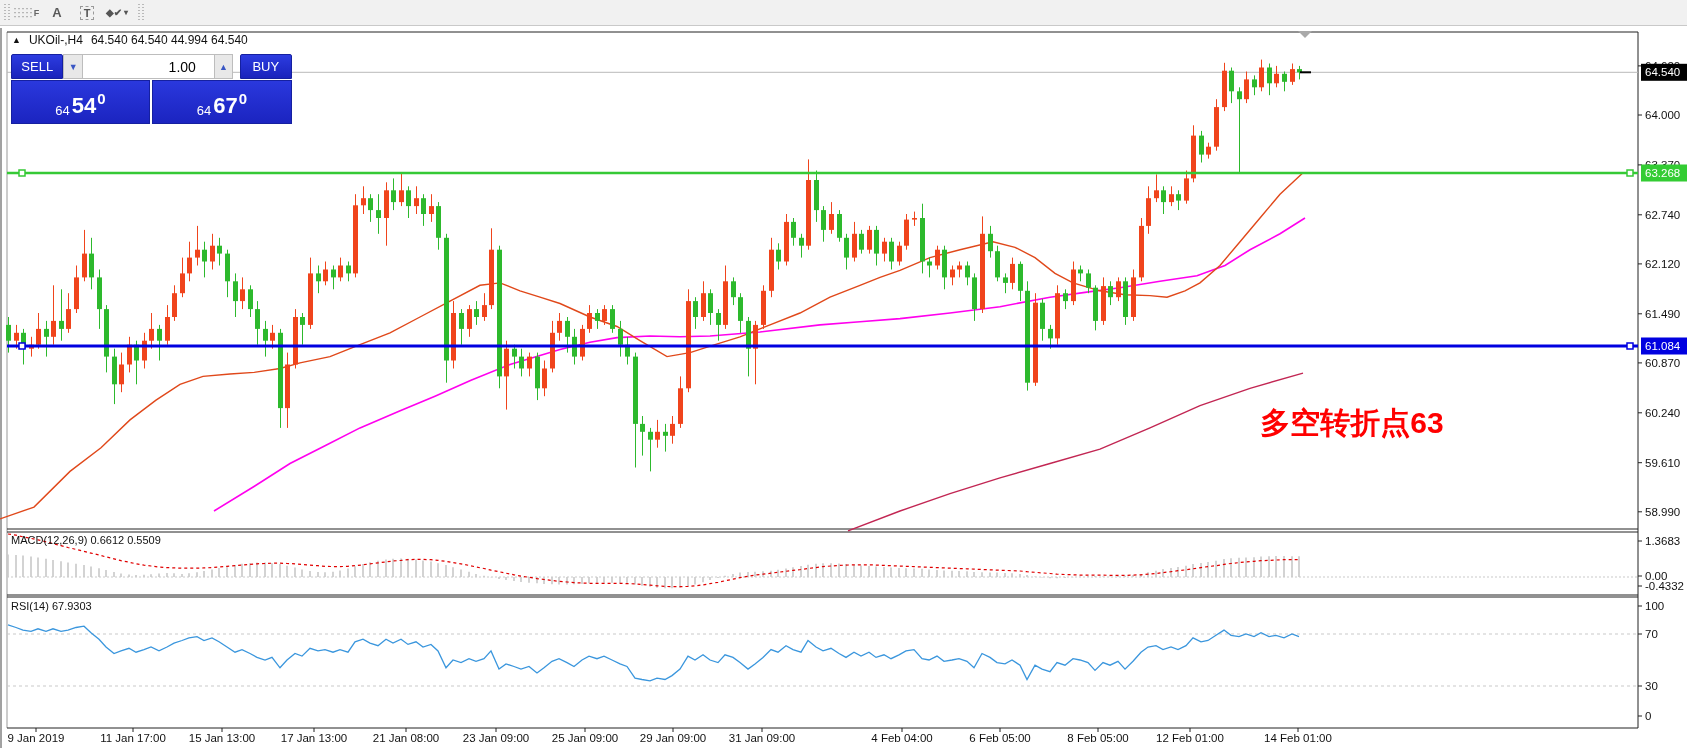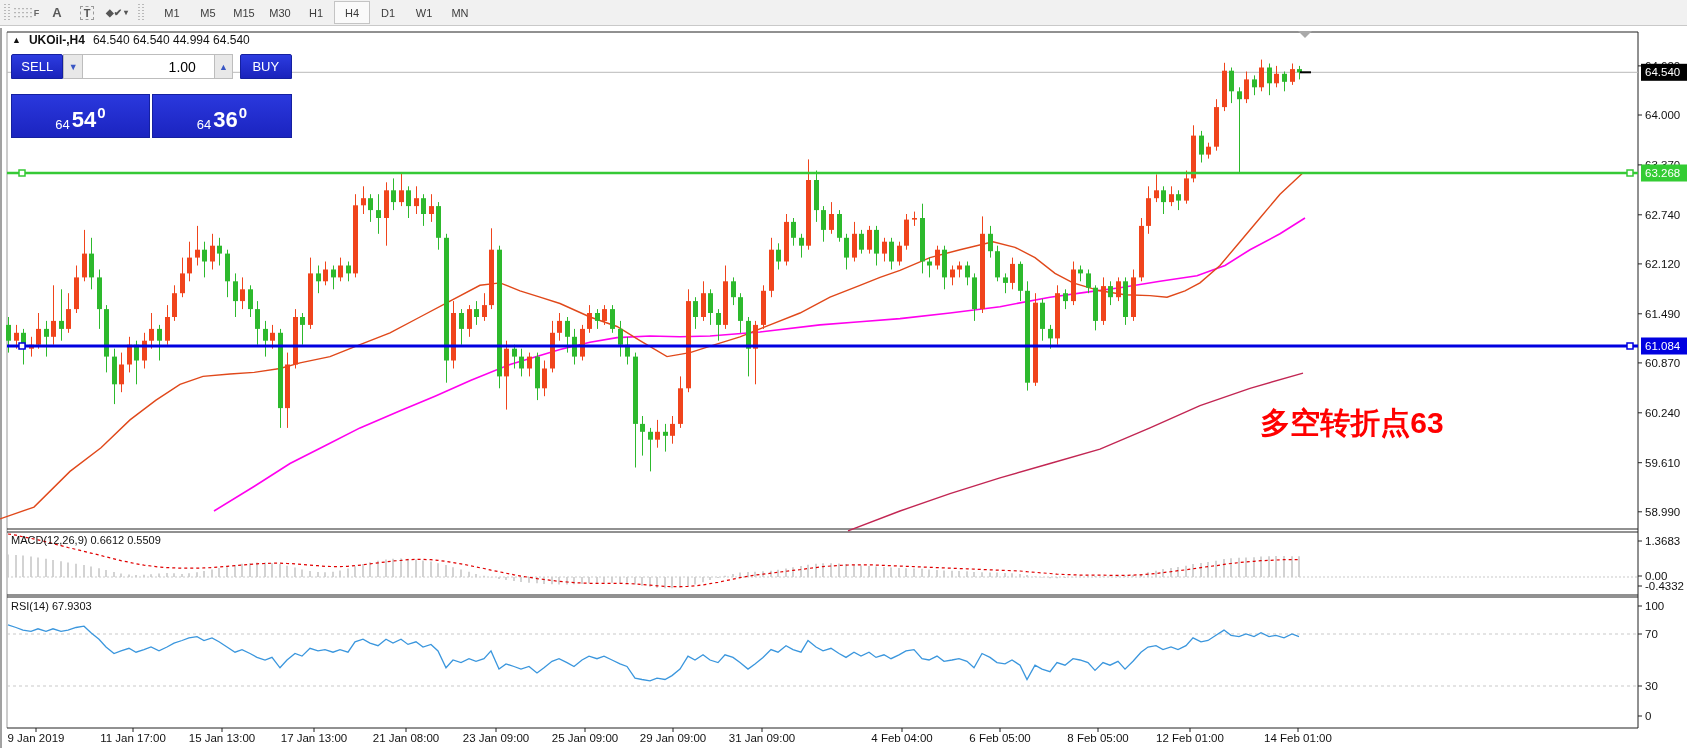--- a/index.html
+++ b/index.html
@@ -23,37 +23,37 @@
   .caret{font-size:8px;color:#555;margin-left:2px;}
   .tf-group{display:flex;align-items:center;height:25px;margin-left:6px;}
   .tf-btn{min-width:30px;height:21px;display:flex;align-items:center;justify-content:center;
           font-size:11px;color:#3c3c3c;padding:0 2px;border:1px solid transparent;cursor:default;}
   .tf-btn.active{background:#fafafa;border:1px solid #c4c4c4;}
 
   
   .chart-header{position:absolute;left:12px;top:33px;font-size:12px;color:#111;z-index:25;
                 display:flex;align-items:center;gap:8px;white-space:nowrap;}
   .chart-header .tri{font-size:9px;}
-  .chart-header b{font-weight:bold;}
+  .chart-header b{font-weight:normal;}
 
   
   .trade{position:absolute;left:11px;top:54px;z-index:26;width:281px;}
   .trade .row1{display:flex;height:25px;}
   .btn-trade{background:linear-gradient(#2c3ce0,#1a23bc);color:#fff;font-size:13px;
              display:flex;align-items:center;justify-content:center;border:1px solid #1520a0;
              cursor:pointer;}
   .btn-sell{width:64px;border-radius:2px 2px 0 0;}
   .btn-buy{width:64px;border-radius:2px 2px 0 0;}
   .spin{width:22px;background:#e8e8e8;border:1px solid #bdbdbd;display:flex;align-items:center;
         justify-content:center;color:#3a57c4;font-size:9px;cursor:pointer;}
   .vol{width:95px;border:1px solid #bdbdbd;border-left:none;border-right:none;background:#fff;
        font-size:14px;color:#000;text-align:right;padding:0 18px;outline:none;
        font-family:"Liberation Sans",sans-serif;}
   .gap8{width:8px;}
-  .row2{display:flex;margin-top:15px;}
+  .row2{display:flex;margin-top:1px;}
   .price-box{height:40px;background:linear-gradient(#2a38dd,#1b24c0);border:1px solid #1520a0;
              color:#fff;display:flex;align-items:flex-end;justify-content:center;cursor:pointer;
              padding-bottom:2px;}
   .pb-sell{width:137px;margin-right:2px;}
   .pb-buy{width:138px;}
   .price-box .small{font-size:13px;margin:0 2px 3px 0;}
   .price-box .big{font-size:22px;font-weight:bold;line-height:30px;}
   .price-box .sup{font-size:15px;font-weight:bold;margin:0 0 14px 1px;}
 
   svg{position:absolute;left:0;top:0;z-index:10;}
@@ -70,31 +70,20 @@
         <div class="tb-icon">A</div>
         <div class="tb-icon">
           <span class="icon-boxT">T</span>
         </div>
         <div class="tb-icon">
           <span class="icon-arrows">◆✔</span>
           <span class="caret">▾</span>
         </div>
       </div>
   <div class="grip" style="margin-left:8px;"></div>
-  <div class="tf-group" id="tf-group">
-        <div class="tf-btn">M1</div>
-        <div class="tf-btn">M5</div>
-        <div class="tf-btn">M15</div>
-        <div class="tf-btn">M30</div>
-        <div class="tf-btn">H1</div>
-        <div class="tf-btn active">H4</div>
-        <div class="tf-btn">D1</div>
-        <div class="tf-btn">W1</div>
-        <div class="tf-btn">MN</div>
-      </div>
 </div>
 
 <svg id="chart" width="1687" height="748">
       <rect x="0" y="25" width="1687" height="723" fill="#ffffff"></rect>
       <line x1="1" y1="28" x2="1" y2="748" stroke="#444" stroke-width="1"></line>
       <line x1="7" y1="32" x2="7" y2="728" stroke="#999" stroke-width="1"></line>
       <line x1="7" y1="32" x2="1638" y2="32" stroke="#222" stroke-width="1"></line>
       <line x1="7" y1="529" x2="1638" y2="529" stroke="#222" stroke-width="1"></line>
       <line x1="7" y1="532" x2="1638" y2="532" stroke="#222" stroke-width="1"></line>
       <line x1="7" y1="595" x2="1638" y2="595" stroke="#222" stroke-width="1"></line>
@@ -733,19 +722,19 @@
     <div class="btn-trade btn-buy">BUY</div>
   </div>
   <div class="row2">
     <div class="price-box pb-sell">
       <span class="small">64</span>
       <span class="big">54</span>
       <span class="sup">0</span>
     </div>
     <div class="price-box pb-buy">
       <span class="small">64</span>
-      <span class="big">36</span>
+      <span class="big">67</span>
       <span class="sup">0</span>
     </div>
   </div>
 </div>
 
 </div>
 
 </body></html>

